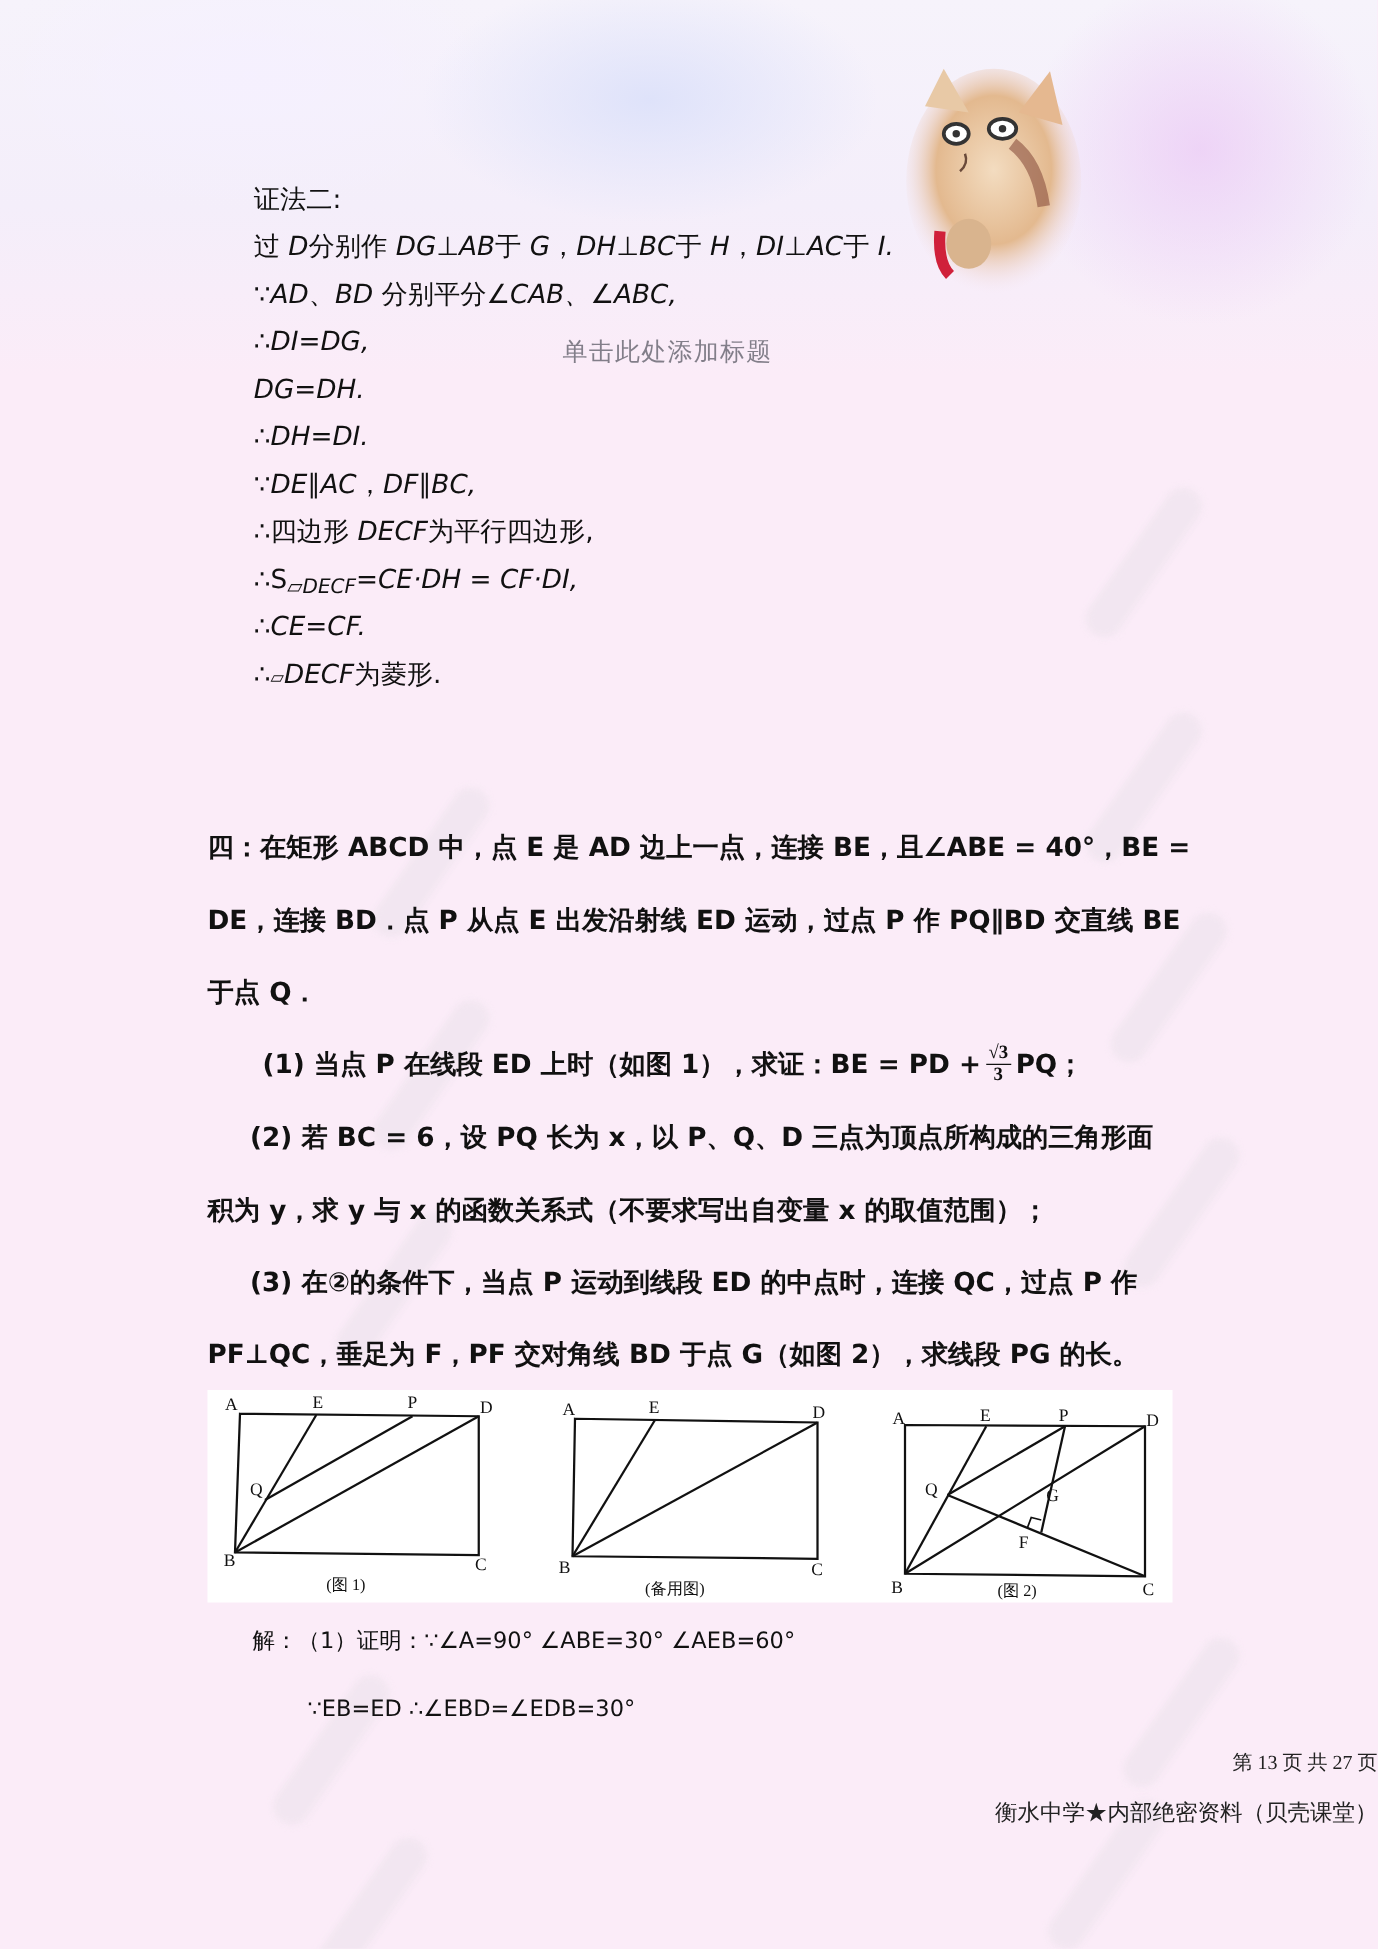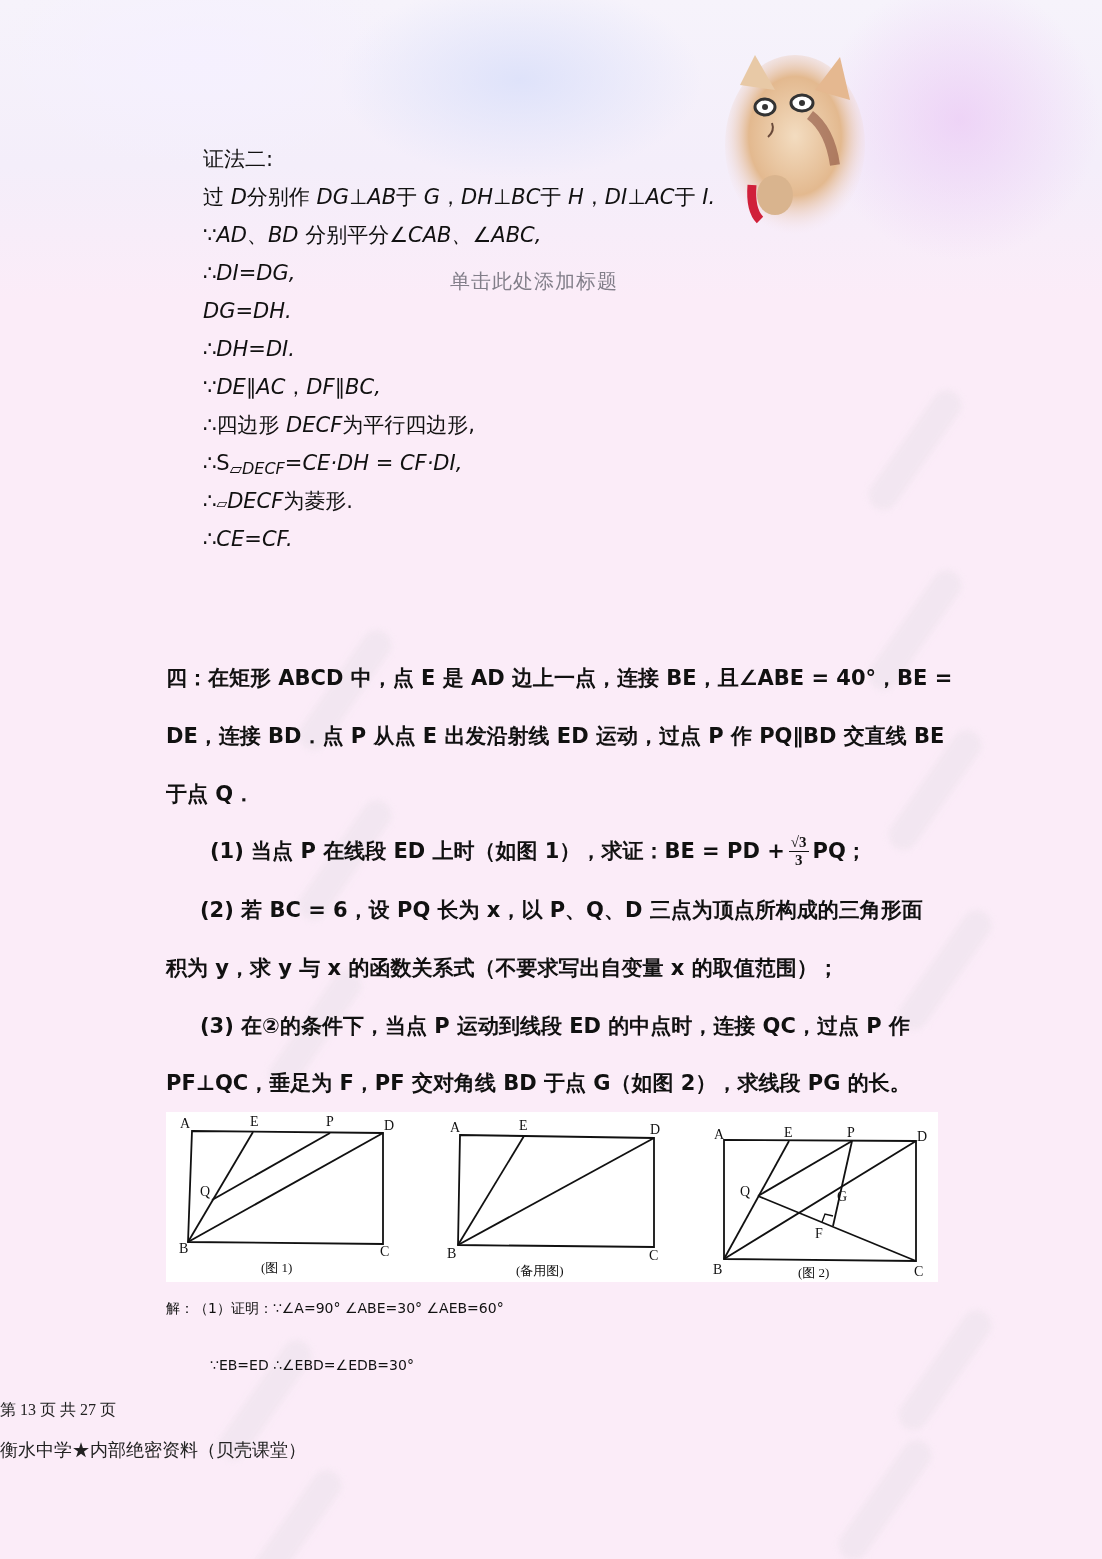--- a/index.html
+++ b/index.html
@@ -42,22 +42,22 @@
     white-space: nowrap;
   }
   .frac { display: inline-block; vertical-align: middle; text-align: center; font-family: "Liberation Serif", serif; font-size: 15px; line-height: 17px; margin: 0 4px; }
   .frac .num { display: block; border-bottom: 1.5px solid #111; padding: 0 2px; }
   .frac .den { display: block; }
   .figs {
     position: absolute; left: 166px; top: 1112px; width: 772px; height: 170px; background: #ffffff;
   }
   .figs svg { position: absolute; left: 0; top: 0; }
   .figs text { font-family: "Liberation Serif", serif; font-size: 14px; fill: #111; }
-  .sol { position: absolute; font-size: 14px; white-space: nowrap; }
-  .footer { position: absolute; width: 1102px; text-align: left; font-family: "Liberation Serif", "DejaVu Serif", serif; color: #222; }
+  .sol { position: absolute; font-size: 18px; white-space: nowrap; margin-left: 36px; }
+  .footer { position: absolute; width: 1102px; text-align: right; font-family: "Liberation Serif", "DejaVu Serif", serif; color: #222; }
 </style>
 </head>
 <body>
 
 <div class="bg-top"></div>
 
 <div class="watermark" style="left:900px;top:380px;"></div>
 <div class="watermark" style="left:900px;top:560px;"></div>
 <div class="watermark" style="left:920px;top:720px;"></div>
 <div class="watermark" style="left:330px;top:620px;"></div>
@@ -107,24 +107,24 @@
   <div class="line">∴DH=DI.</div>
   <div class="line">
     <span class="cn">∵</span><span>DE∥AC</span><span class="cn">，</span><span>DF∥BC,</span>
   </div>
   <div class="line">
     <span class="cn">∴</span><span class="cn">四边形 </span><span>DECF</span><span class="cn">为平行四边形,</span>
   </div>
   <div class="line">
     <span class="cn">∴S</span><span class="sub">▱DECF</span><span>=CE·DH = CF·DI,</span>
   </div>
+  <div class="line">∴CE=CF.</div>
   <div class="line">
     <span class="cn">∴</span><span class="cn" style="font-size:14px">▱</span><span>DECF</span><span class="cn">为菱形.</span>
   </div>
-  <div class="line">∴CE=CF.</div>
 </div>
 
 <div class="problem" style="top:664px">四：在矩形 ABCD 中，点 E 是 AD 边上一点，连接 BE，且∠ABE = 40°，BE =</div>
 <div class="problem" style="top:722px">DE，连接 BD．点 P 从点 E 出发沿射线 ED 运动，过点 P 作 PQ∥BD 交直线 BE</div>
 <div class="problem" style="top:780px">于点 Q．</div>
 
 <div class="problem" style="top:826px;left:210px;height:50px;display:flex;align-items:center;">
   <span>(1) 当点 P 在线段 ED 上时（如图 1），求证：BE = PD + </span>
   <span class="frac">
     <span class="num">√3</span>

